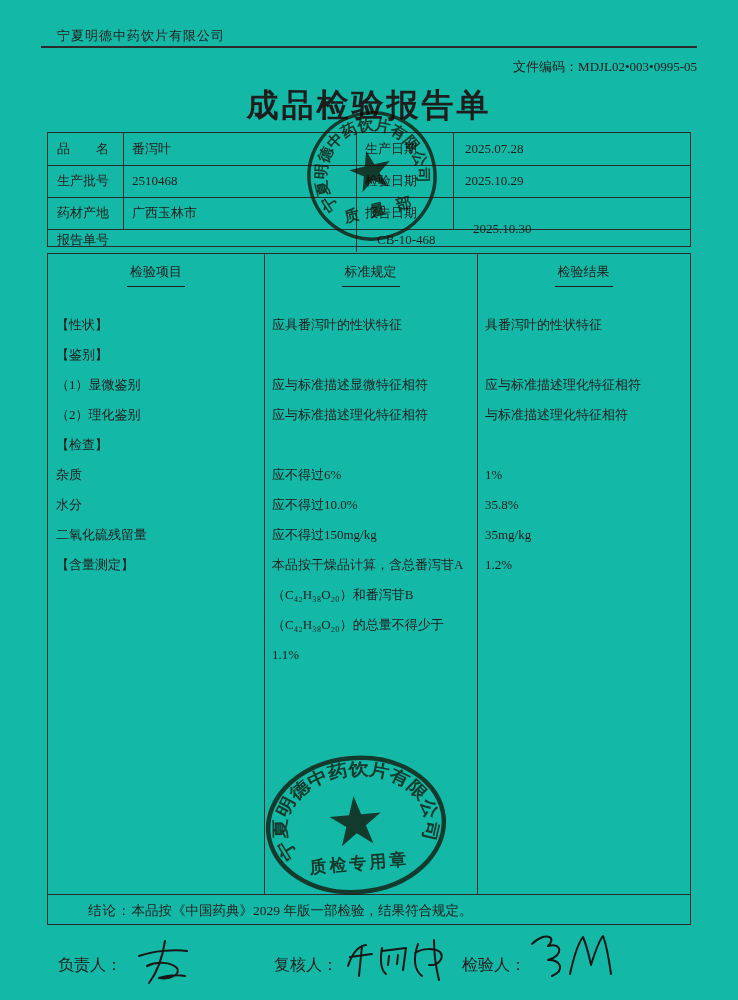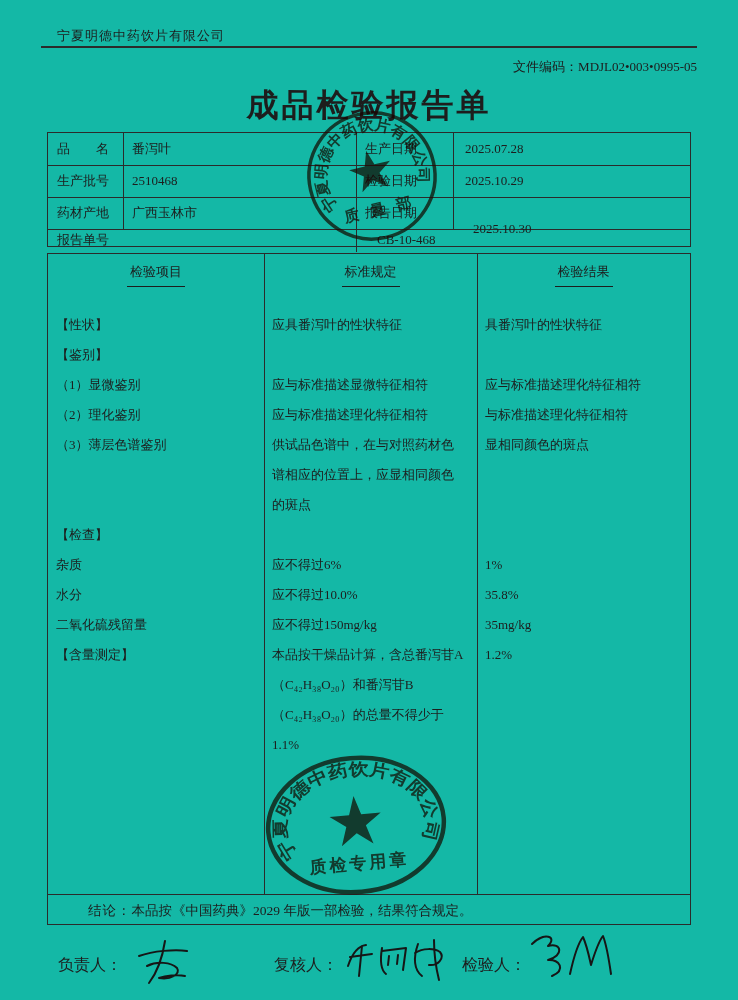--- a/index.html
+++ b/index.html
@@ -110,25 +110,20 @@
         <div class="td">（1）显微鉴别</div>
         <div class="td">应与标准描述显微特征相符</div>
         <div class="td">应与标准描述理化特征相符</div>
       </div>
       <div class="trow">
         <div class="td">（2）理化鉴别</div>
         <div class="td">应与标准描述理化特征相符</div>
         <div class="td">与标准描述理化特征相符</div>
       </div>
       <div class="trow">
-        <div class="td">（3）薄层色谱鉴别</div>
-        <div class="td">供试品色谱中，在与对照药材色谱相应的位置上，应显相同颜色的斑点</div>
-        <div class="td">显相同颜色的斑点</div>
-      </div>
-      <div class="trow">
         <div class="td">【检查】</div>
         <div class="td"></div>
         <div class="td"></div>
       </div>
       <div class="trow">
         <div class="td">杂质</div>
         <div class="td">应不得过6%</div>
         <div class="td">1%</div>
       </div>
       <div class="trow">

